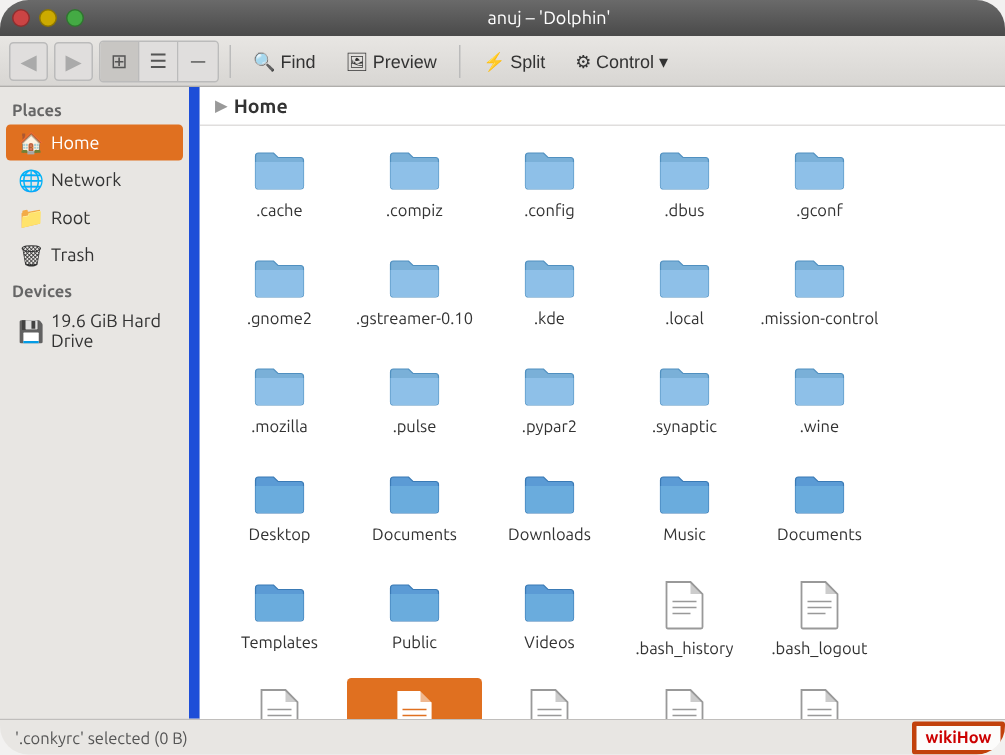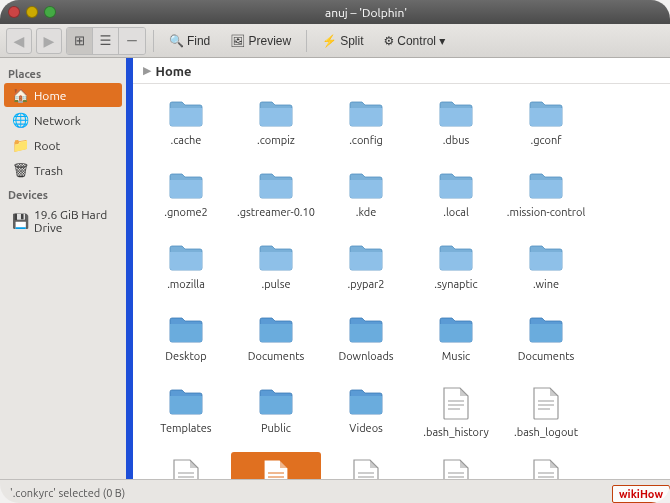--- a/index.html
+++ b/index.html
@@ -203,21 +203,21 @@
       padding: 13px 10px;
       font-size: 11px;
       color: #555;
       justify-content: space-between;
     }
     #wikihow-badge {
       position: absolute;
       bottom: 0;
       right: 0;
       background: rgba(255,255,255,0.85);
-      border: 1px solid #c2410c;
+      border: 3px solid #c2410c;
       padding: 2px 6px;
       font-size: 11px;
       font-weight: bold;
       color: #c00;
       border-radius: 2px;
     }
     #app-wrapper {
       position: relative;
       width: 670px;
       height: 503px;

